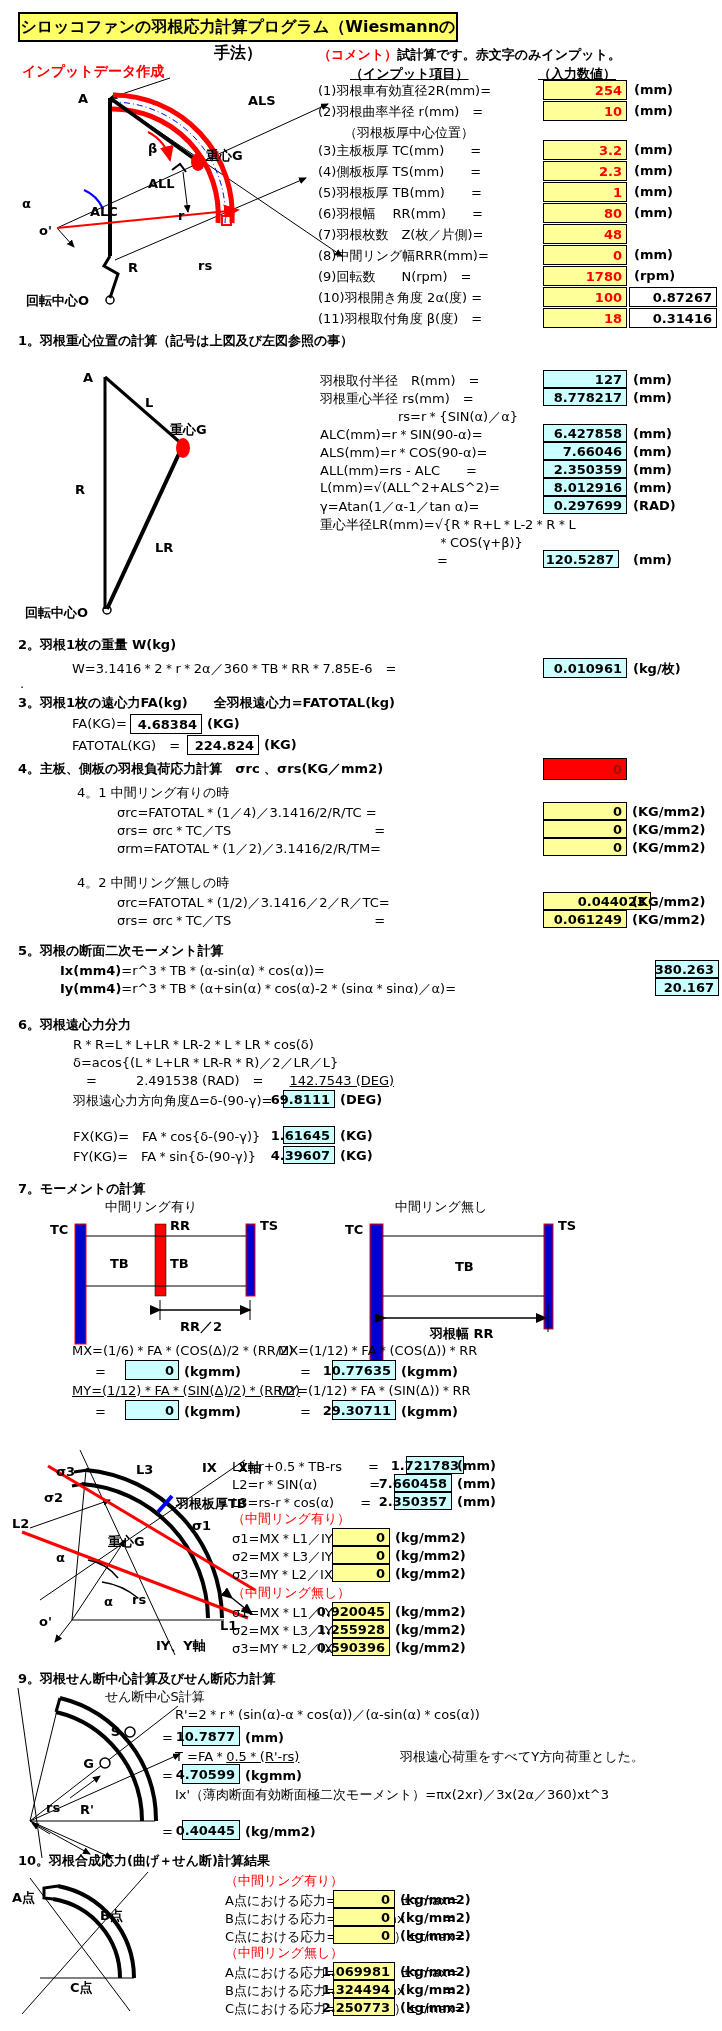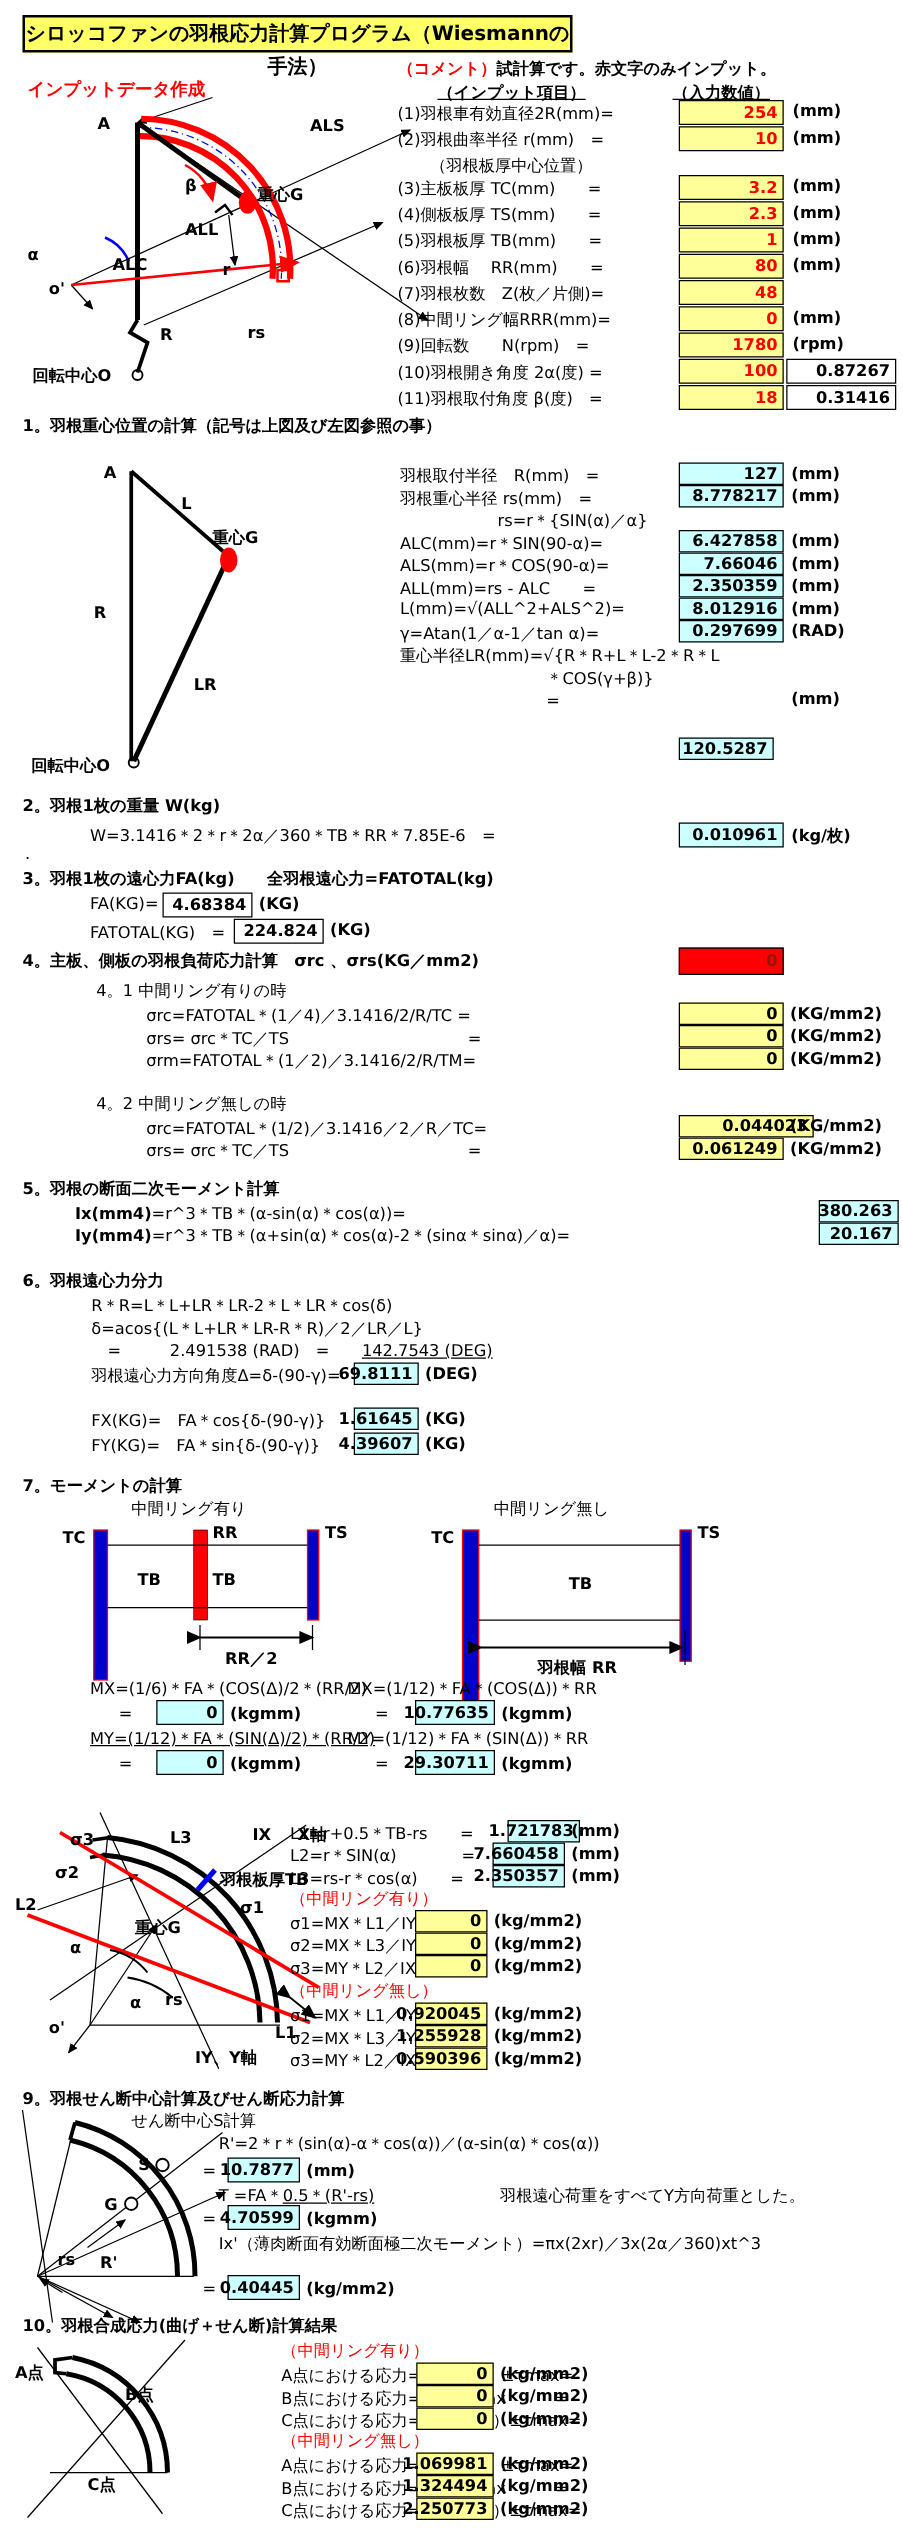--- a/index.html
+++ b/index.html
@@ -121,21 +121,21 @@
   <div class="row" style="left:320px;top:370px;"><span class="lbl">羽根取付半径　R(mm)　=</span><div class="cell cy c18" style="left:223px;width:84px;">127</div><span class="unit" style="left:313px;">(mm)</span></div>
   <div class="row" style="left:320px;top:388px;"><span class="lbl">羽根重心半径 rs(mm)　=</span><div class="cell cy c18" style="left:223px;width:84px;">8.778217</div><span class="unit" style="left:313px;">(mm)</span></div>
   <div class="row" style="left:320px;top:406px;"><span class="lbl">　　　　　　rs=r＊{SIN(α)／α}</span></div>
   <div class="row" style="left:320px;top:424px;"><span class="lbl">ALC(mm)=r＊SIN(90-α)=</span><div class="cell cy c18" style="left:223px;width:84px;">6.427858</div><span class="unit" style="left:313px;">(mm)</span></div>
   <div class="row" style="left:320px;top:442px;"><span class="lbl">ALS(mm)=r＊COS(90-α)=</span><div class="cell cy c18" style="left:223px;width:84px;">7.66046</div><span class="unit" style="left:313px;">(mm)</span></div>
   <div class="row" style="left:320px;top:460px;"><span class="lbl">ALL(mm)=rs - ALC　　=</span><div class="cell cy c18" style="left:223px;width:84px;">2.350359</div><span class="unit" style="left:313px;">(mm)</span></div>
   <div class="row" style="left:320px;top:478px;"><span class="lbl">L(mm)=√(ALL^2+ALS^2)=</span><div class="cell cy c18" style="left:223px;width:84px;">8.012916</div><span class="unit" style="left:313px;">(mm)</span></div>
   <div class="row" style="left:320px;top:496px;"><span class="lbl">γ=Atan(1／α-1／tan α)=</span><div class="cell cy c18" style="left:223px;width:84px;">0.297699</div><span class="unit" style="left:313px;">(RAD)</span></div>
   <div class="row" style="left:320px;top:514px;"><span class="lbl">重心半径LR(mm)=√{R＊R+L＊L-2＊R＊L</span></div>
   <div class="row" style="left:320px;top:532px;"><span class="lbl">　　　　　　　　　＊COS(γ+β)}</span></div>
-  <div class="row" style="left:320px;top:550px;"><span class="lbl">　　　　　　　　　=</span><div class="cell cy c18" style="left:223px;width:76px;margin-top:40px;">120.5287</div><span class="unit" style="left:313px;">(mm)</span></div>
+  <div class="row" style="left:320px;top:550px;"><span class="lbl">　　　　　　　　　=</span><div class="cell cy c18" style="left:223px;width:76px;">120.5287</div><span class="unit" style="left:313px;">(mm)</span></div>
 
   <div class="h" style="left:18px;top:636px;">2。羽根1枚の重量 W(kg)</div>
   <div class="row" style="left:72px;top:658px;"><span class="lbl">W=3.1416＊2＊r＊2α／360＊TB＊RR＊7.85E-6　=</span><div class="cell cy" style="left:471px;width:84px;">0.010961</div><span class="unit" style="left:561px;">(kg/枚)</span></div>
   <div class="t" style="left:20px;top:676px;">.</div>
 
   <div class="h" style="left:18px;top:694px;">3。羽根1枚の遠心力FA(kg)　　全羽根遠心力=FATOTAL(kg)</div>
   <div class="row" style="left:72px;top:714px;"><span class="lbl">FA(KG)=</span><div class="cell wh" style="left:58px;width:72px;">4.68384</div><span class="unit" style="left:135px;">(KG)</span></div>
   <div class="row" style="left:72px;top:735px;"><span class="lbl">FATOTAL(KG)　=</span><div class="cell wh" style="left:115px;width:72px;">224.824</div><span class="unit" style="left:192px;">(KG)</span></div>
 
   <div class="h" style="left:18px;top:760px;">4。主板、側板の羽根負荷応力計算　σrc 、σrs(KG／mm2)</div>

